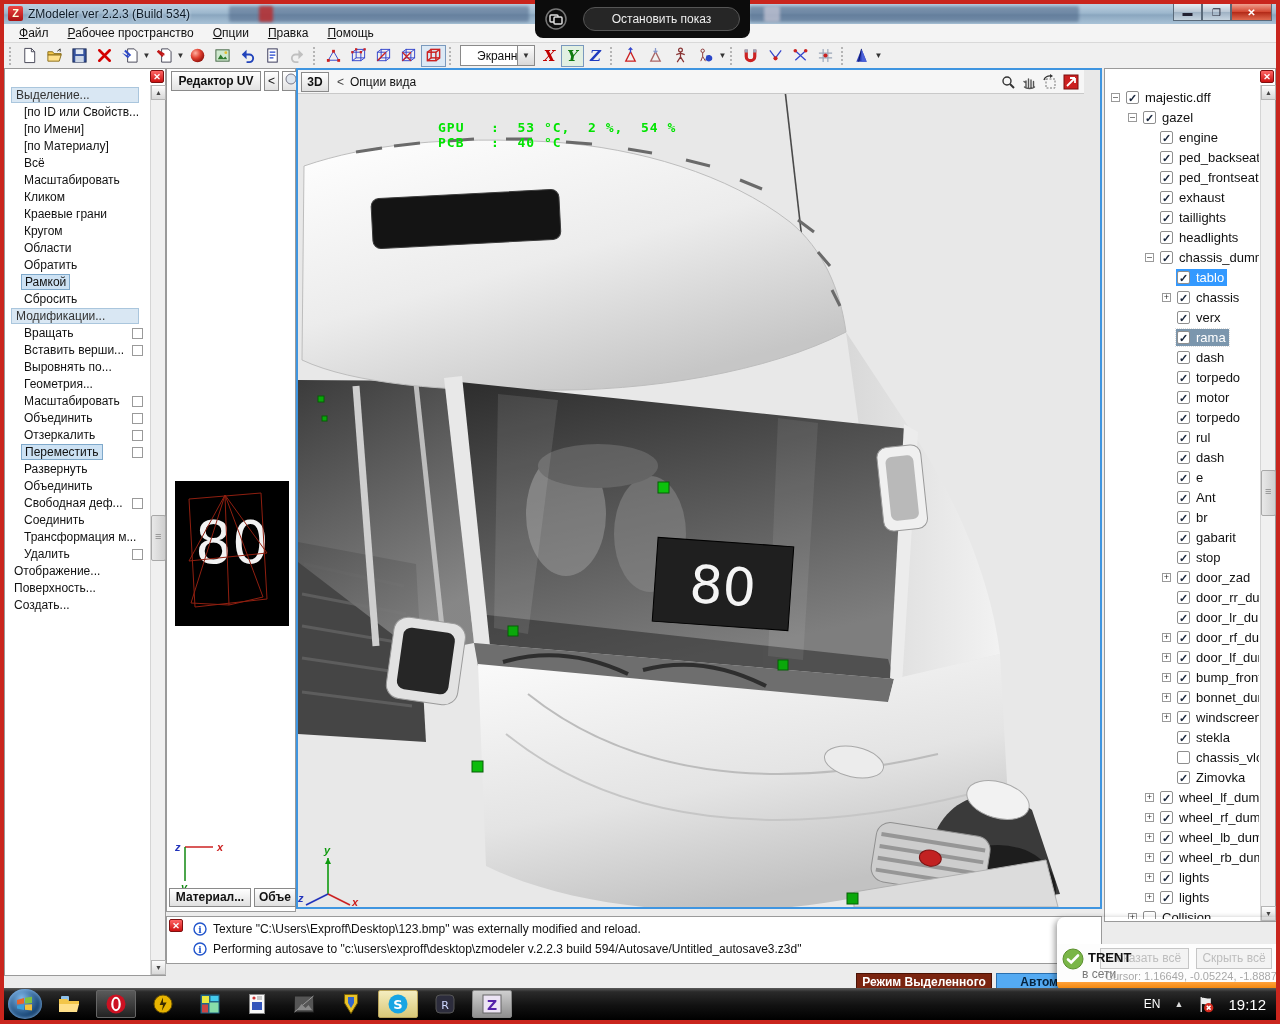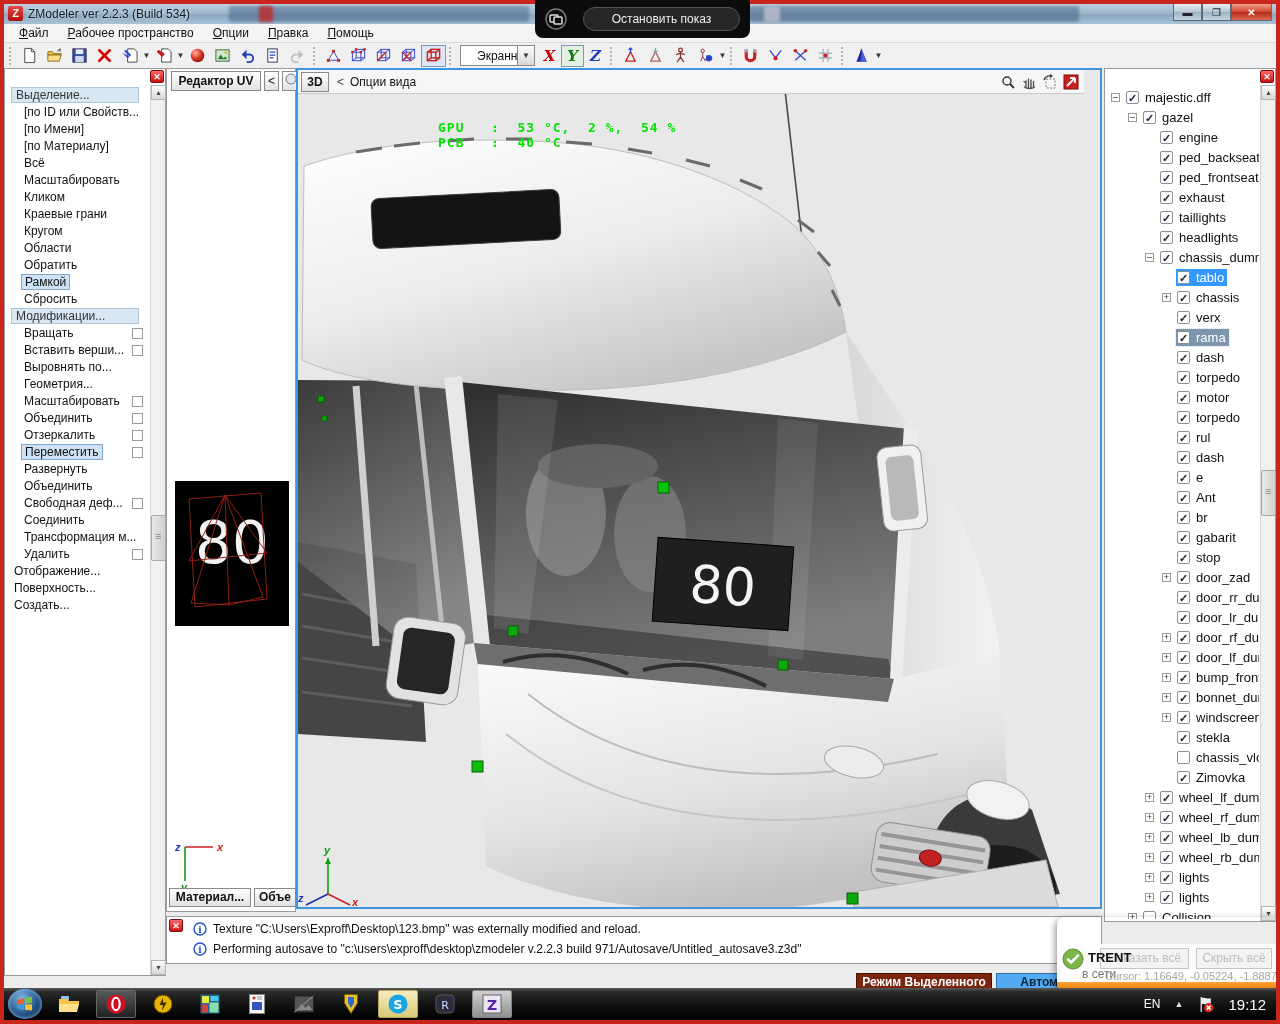--- a/index.html
+++ b/index.html
@@ -909,21 +909,21 @@
         <circle cx="7" cy="7" r="6" fill="#fff" stroke="#2255cc" stroke-width="1.4"></circle>
         <text x="7" y="10.5" text-anchor="middle" font-size="9" font-weight="bold" fill="#2255cc" font-family="DejaVu Serif,serif">i</text>
       </svg>
       <span>Texture "C:\Users\Exproff\Desktop\123.bmp" was externally modified and reload.</span>
     </div>
     <div class="log-line" style="top:25px;left:26px;">
       <svg width="14" height="14" viewBox="0 0 14 14">
         <circle cx="7" cy="7" r="6" fill="#fff" stroke="#2255cc" stroke-width="1.4"></circle>
         <text x="7" y="10.5" text-anchor="middle" font-size="9" font-weight="bold" fill="#2255cc" font-family="DejaVu Serif,serif">i</text>
       </svg>
-      <span>Performing autosave to "c:\users\exproff\desktop\zmodeler v.2.2.3 build 971/Autosave/Untitled_autosave3.z3d"</span>
+      <span>Performing autosave to "c:\users\exproff\desktop\zmodeler v.2.2.3 build 594/Autosave/Untitled_autosave3.z3d"</span>
     </div>
   </div>
 
   <div class="mode-btn" style="left:856px;width:136px;background:#7a2410;border:1px solid #4a1205;color:#fff;">Режим Выделенного</div>
   <div class="mode-btn" style="left:996px;width:106px;background:#54aaf2;border:1px solid #2a6fae;color:#06233e;">Автомати</div>
 
   <div class="ghost-btn" style="left:1100px;width:89px;">Показать всё</div>
   <div class="ghost-btn" style="left:1196px;width:76px;">Скрыть всё</div>
   <div class="cursor-txt">Cursor: 1.16649, -0.05224, -1.88870</div>
 

